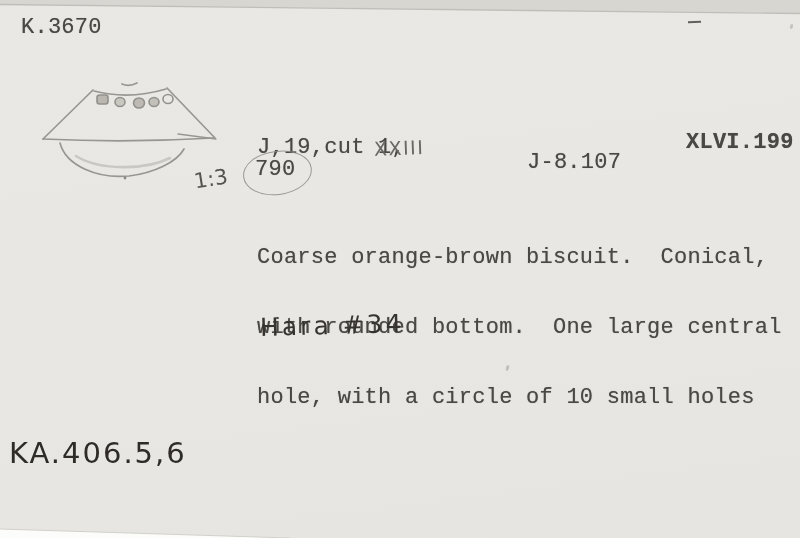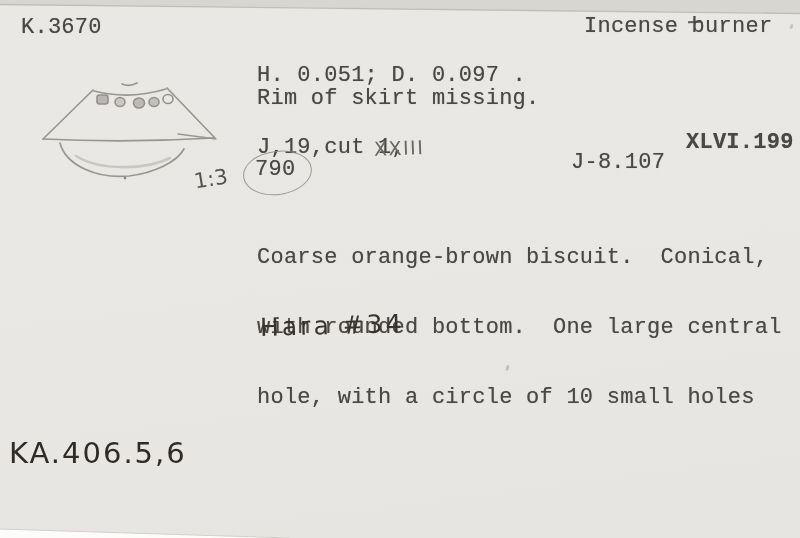--- a/index.html
+++ b/index.html
@@ -62,21 +62,20 @@
   <svg class="edges" width="800" height="538" viewBox="0 0 800 538" aria-hidden="true">
     <polygon points="0,0 800,0 800,13 0,4" fill="#d8d6d1"></polygon>
     <line x1="0" y1="4.5" x2="800" y2="13.5" stroke="#c0beb9" stroke-width="1.4"></line>
     <polygon points="0,529 290,538 0,538" fill="#fcfcfa"></polygon>
     <line x1="0" y1="529" x2="290" y2="538" stroke="#d2d0cb" stroke-width="1"></line>
   </svg>
 
   <div class="layer">
 
     <div class="typed" style="left:21px; top:16px;">K.3670</div>
-    <div class="typed" style="left:584px; top:15px;">Incense burner</div>
     <div class="overstrike-bar"></div>
 
     <svg class="sketch-svg" width="200" height="115" viewBox="0 0 200 115">
       <g fill="none" stroke="#908e89" stroke-width="1.7" stroke-linecap="round" opacity="0.9">
 
         <path d="M 66,19 Q 101,28 138,17"></path>
         <path d="M 94,12 Q 101,15 109,11"></path>
 
         <path d="M 65,18 L 15,67"></path>
         <path d="M 139,16 L 187,66"></path>
@@ -92,30 +91,28 @@
         <ellipse cx="92" cy="30" rx="5" ry="4.5" fill="#c7c4be"></ellipse>
         <ellipse cx="111" cy="31" rx="5.5" ry="5" fill="#b9b6b0"></ellipse>
         <ellipse cx="126" cy="30" rx="5" ry="4.5" fill="#bfbcb6"></ellipse>
         <ellipse cx="140" cy="27" rx="5" ry="4.5"></ellipse>
       </g>
       <circle cx="97" cy="106" r="1.4" fill="#8a8883"></circle>
     </svg>
 
     <div class="hand hand-pencil" style="left:194px; top:167px; font-size:21px; transform:rotate(-9deg); color:#57544f;">1:3</div>
 
-    <div class="typed" style="left:257px; top:64px;">H. 0.051; D. 0.097 .</div>
-    <div class="typed" style="left:257px; top:87px;">Rim of skirt missing.</div>
 
     <div class="typed" style="left:257px; top:136px;">J,19,cut 1,</div>
     <div class="hand hand-pencil" style="left:374px; top:137px; font-size:19px; letter-spacing:1.5px; transform:rotate(-2deg);">XXIII</div>
 
     <div class="typed" style="left:255px; top:158px;">790</div>
     <div class="ellipse-mark"></div>
 
-    <div class="typed" style="left:527px; top:151px;margin-left:44px;">J-8.107</div>
+    <div class="typed" style="left:527px; top:151px;">J-8.107</div>
     <div class="typed" style="left:686px; top:131px;font-weight:bold;">XLVI.199</div>
 
     <div class="typed typed-block" style="left:257px; top:199px; line-height:23.4px;">
       <span>Coarse orange-brown biscuit.  Conical,</span>
       <span>with rounded bottom.  One large central</span>
       <span>hole, with a circle of 10 small holes</span>
     </div>
 
     <div class="hand" style="left:260px; top:311px; font-size:25px; letter-spacing:3px; transform:rotate(-1.5deg);">Hara #34</div>
 

